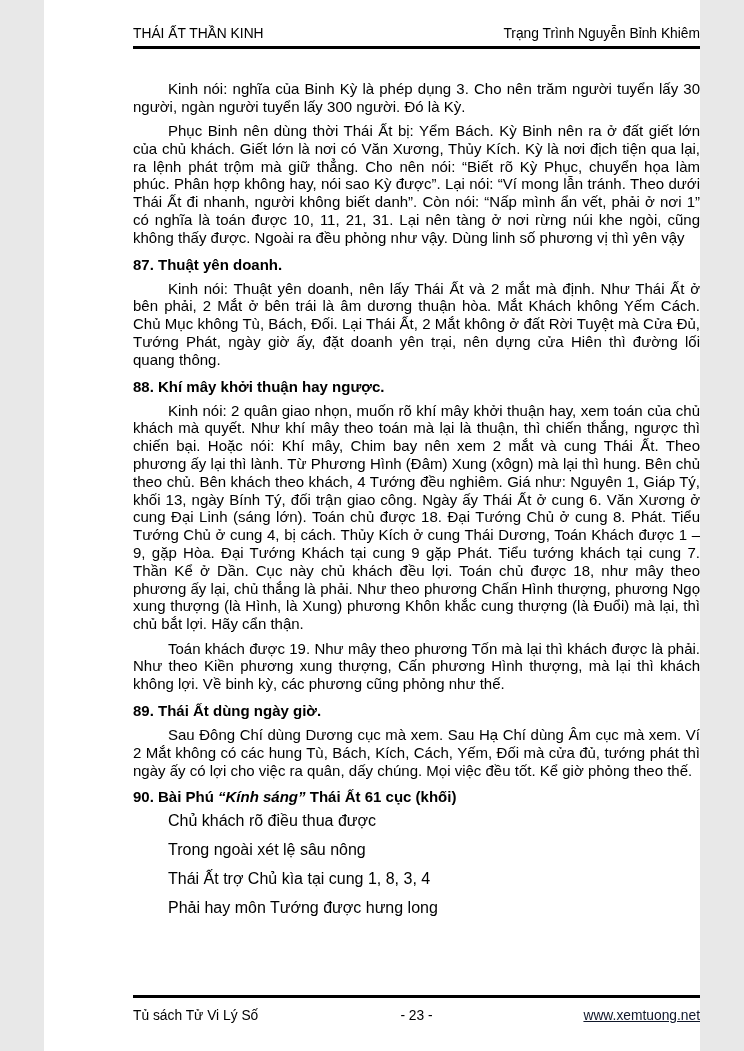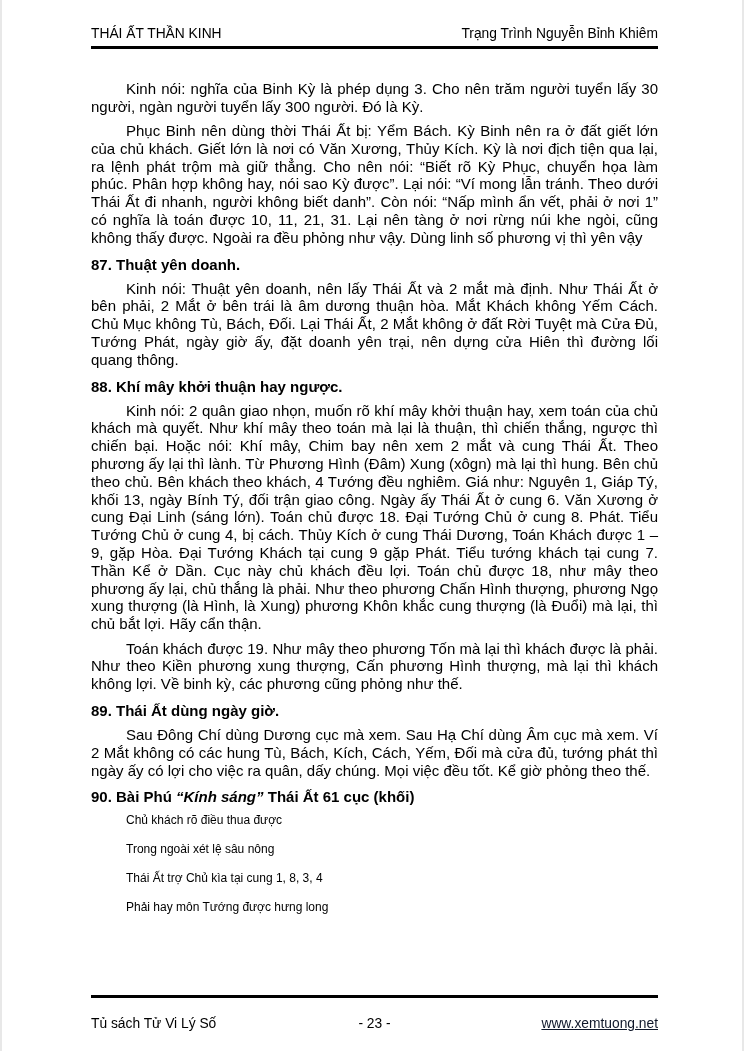--- a/index.html
+++ b/index.html
@@ -1,18 +1,18 @@
 <!DOCTYPE html>
 <html lang="vi"><head>
 <meta charset="utf-8">
 <style>
   html, body { margin: 0; padding: 0; background: #e8e8e8; }
   .page {
     position: relative;
-    width: 740px;
+    width: 656px;
     height: 1051px;
     margin: 0 auto;
     background: #ffffff;
     color: #000000;
     font-family: "Liberation Sans", "DejaVu Sans", sans-serif;
     overflow: hidden;
   }
   .header {
     position: absolute;
     top: 26px;
@@ -39,33 +39,33 @@
     margin: 0 0 6.5px 0;
   }
   .content h2.sec {
     font-size: 15px;
     font-weight: bold;
     margin: 9px 0 6px 0;
     line-height: 18px;
   }
   .content h2.sec .quoted { font-style: italic; }
   .content p.verse {
-    font-size: 12px;
+    font-size: 16px;
     line-height: 17.8px;
     margin: 0 0 11px 0;
     padding-left: 35px;
     text-align: left;
   }
   .footer {
     position: absolute;
     top: 995px;
     left: 89px;
     width: 567px;
     border-top: 3px solid #000;
-    padding-top: 18px;
+    padding-top: 10px;
     display: flex;
     font-size: 13.8px;
   }
   .footer .col { flex: 1; }
   .footer .col.center { text-align: center; }
   .footer .col.right { text-align: right; }
   .footer .link { text-decoration: underline; color: #0f172a; cursor: pointer; }
 </style>
 </head>
 <body>

